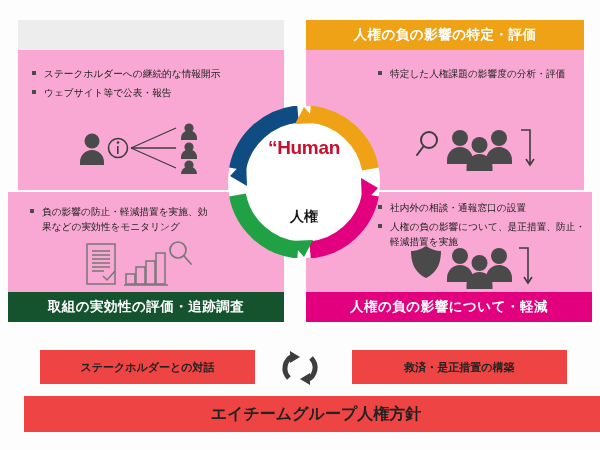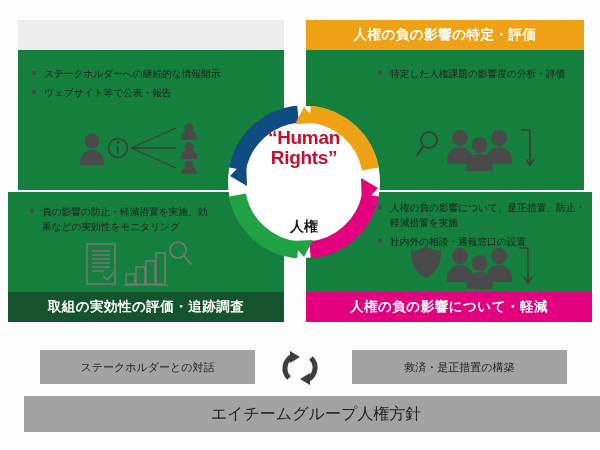--- a/index.html
+++ b/index.html
@@ -6,21 +6,21 @@
   body{
     width:600px;height:450px;
     background:#ffffff;
     font-family:"Liberation Sans","DejaVu Sans",sans-serif;
     overflow:hidden;
   }
   #root{position:relative;width:600px;height:450px;background:#fdfdfd;}
 
   
   .panel{position:absolute;background:#ededed;}
-  .panel-body{position:absolute;left:0;right:0;background:#15803d;}
+  .panel-body{position:absolute;left:0;right:0;background:#f9a8d4;}
 
   .bar{
     position:absolute;left:0;right:0;height:30px;
     display:flex;align-items:center;justify-content:center;
     color:#ffffff;font-weight:bold;font-size:13.5px;
     letter-spacing:.5px;white-space:nowrap;
   }
 
   
   #q-tl{left:18px;top:20px;width:266px;height:170px;}
@@ -53,23 +53,23 @@
     gap:43px;
   }
   #hr-title{
     color:#c8102e;font-weight:bold;font-size:19px;line-height:1.05;
     text-align:center;letter-spacing:-.3px;
   }
   #hr-sub{margin-top:7px;font-size:14px;color:#1a1a1a;font-weight:bold;}
 
   
   .footbox{
-    position:absolute;background:#a3a3a3;height:34px;
+    position:absolute;background:#ef4444;height:34px;
     display:flex;align-items:center;justify-content:center;
-    font-size:11px;color:#222;
+    font-size:11px;color:#222;font-weight:bold;
   }
   #fb-left{left:40px;top:350px;width:215px;}
   #fb-right{left:352px;top:350px;width:215px;}
   #fb-bottom{left:24px;top:396px;width:584px;height:36px;font-size:16px;}
   #cycle-small{position:absolute;left:278px;top:348px;width:44px;height:40px;}
 </style>
 </head>
 <body>
 
 <div id="root">
@@ -167,22 +167,22 @@
           </g>
         </svg>
       </div>
     </div>
     <div class="bar" style="bottom:0;top:auto;background:#14532d;">取組の実効性の評価・追跡調査</div>
   </div>
 
   <div class="panel" id="q-br">
     <div class="panel-body" style="top:0;height:100px;">
       <ul class="bullets" style="top:8px;left:72px;right:6px;">
+        <li>社内外の相談・通報窓口の設置</li>
         <li>人権の負の影響について、是正措置、防止・軽減措置を実施</li>
-        <li>社内外の相談・通報窓口の設置</li>
       </ul>
       <div class="icon-row" style="left:104px;top:52px;">
         <svg width="124" height="48" viewBox="0 0 124 48">
           <path d="M16 2 C10 6 5 7 1 7 c0 14 5 22 15 27 c10-5 15-13 15-27 c-4 0-9-1-15-5z" fill="#4a4a4a"></path>
           <g fill="#4a4a4a">
             <circle cx="50" cy="12" r="8"></circle>
               <path d="M37 34c0-7.2 5.8-13 13-13s13 5.8 13 13v4H37z"></path>
             <circle cx="89" cy="12" r="8"></circle>
               <path d="M76 34c0-7.2 5.8-13 13-13s13 5.8 13 13v4H76z"></path>
             <circle cx="69.5" cy="19" r="8"></circle>
@@ -219,21 +219,20 @@
 
       <g>
         <path d="M9.5 89 A68 68 0 0 0 70 144" fill="none" stroke="#21a145" stroke-width="17"></path>
         <path d="M62 135 L76 151 L85 134 Z" fill="#21a145"></path>
       </g>
     </svg>
   </div>
   <div id="cycle-text">
     <div id="hr-title">
       <div>“Human</div>
-      <div>Rights”</div>
     </div>
     <div id="hr-sub">人権</div>
   </div>
 
   <div class="footbox" id="fb-left">ステークホルダーとの対話</div>
 
   <div id="cycle-small">
     <svg width="44" height="40" viewBox="0 0 44 40">
       <g fill="none" stroke="#3d3d3d" stroke-width="5" stroke-linecap="butt">
         <path d="M11 30 A13.5 13.5 0 0 1 15 8"></path>

